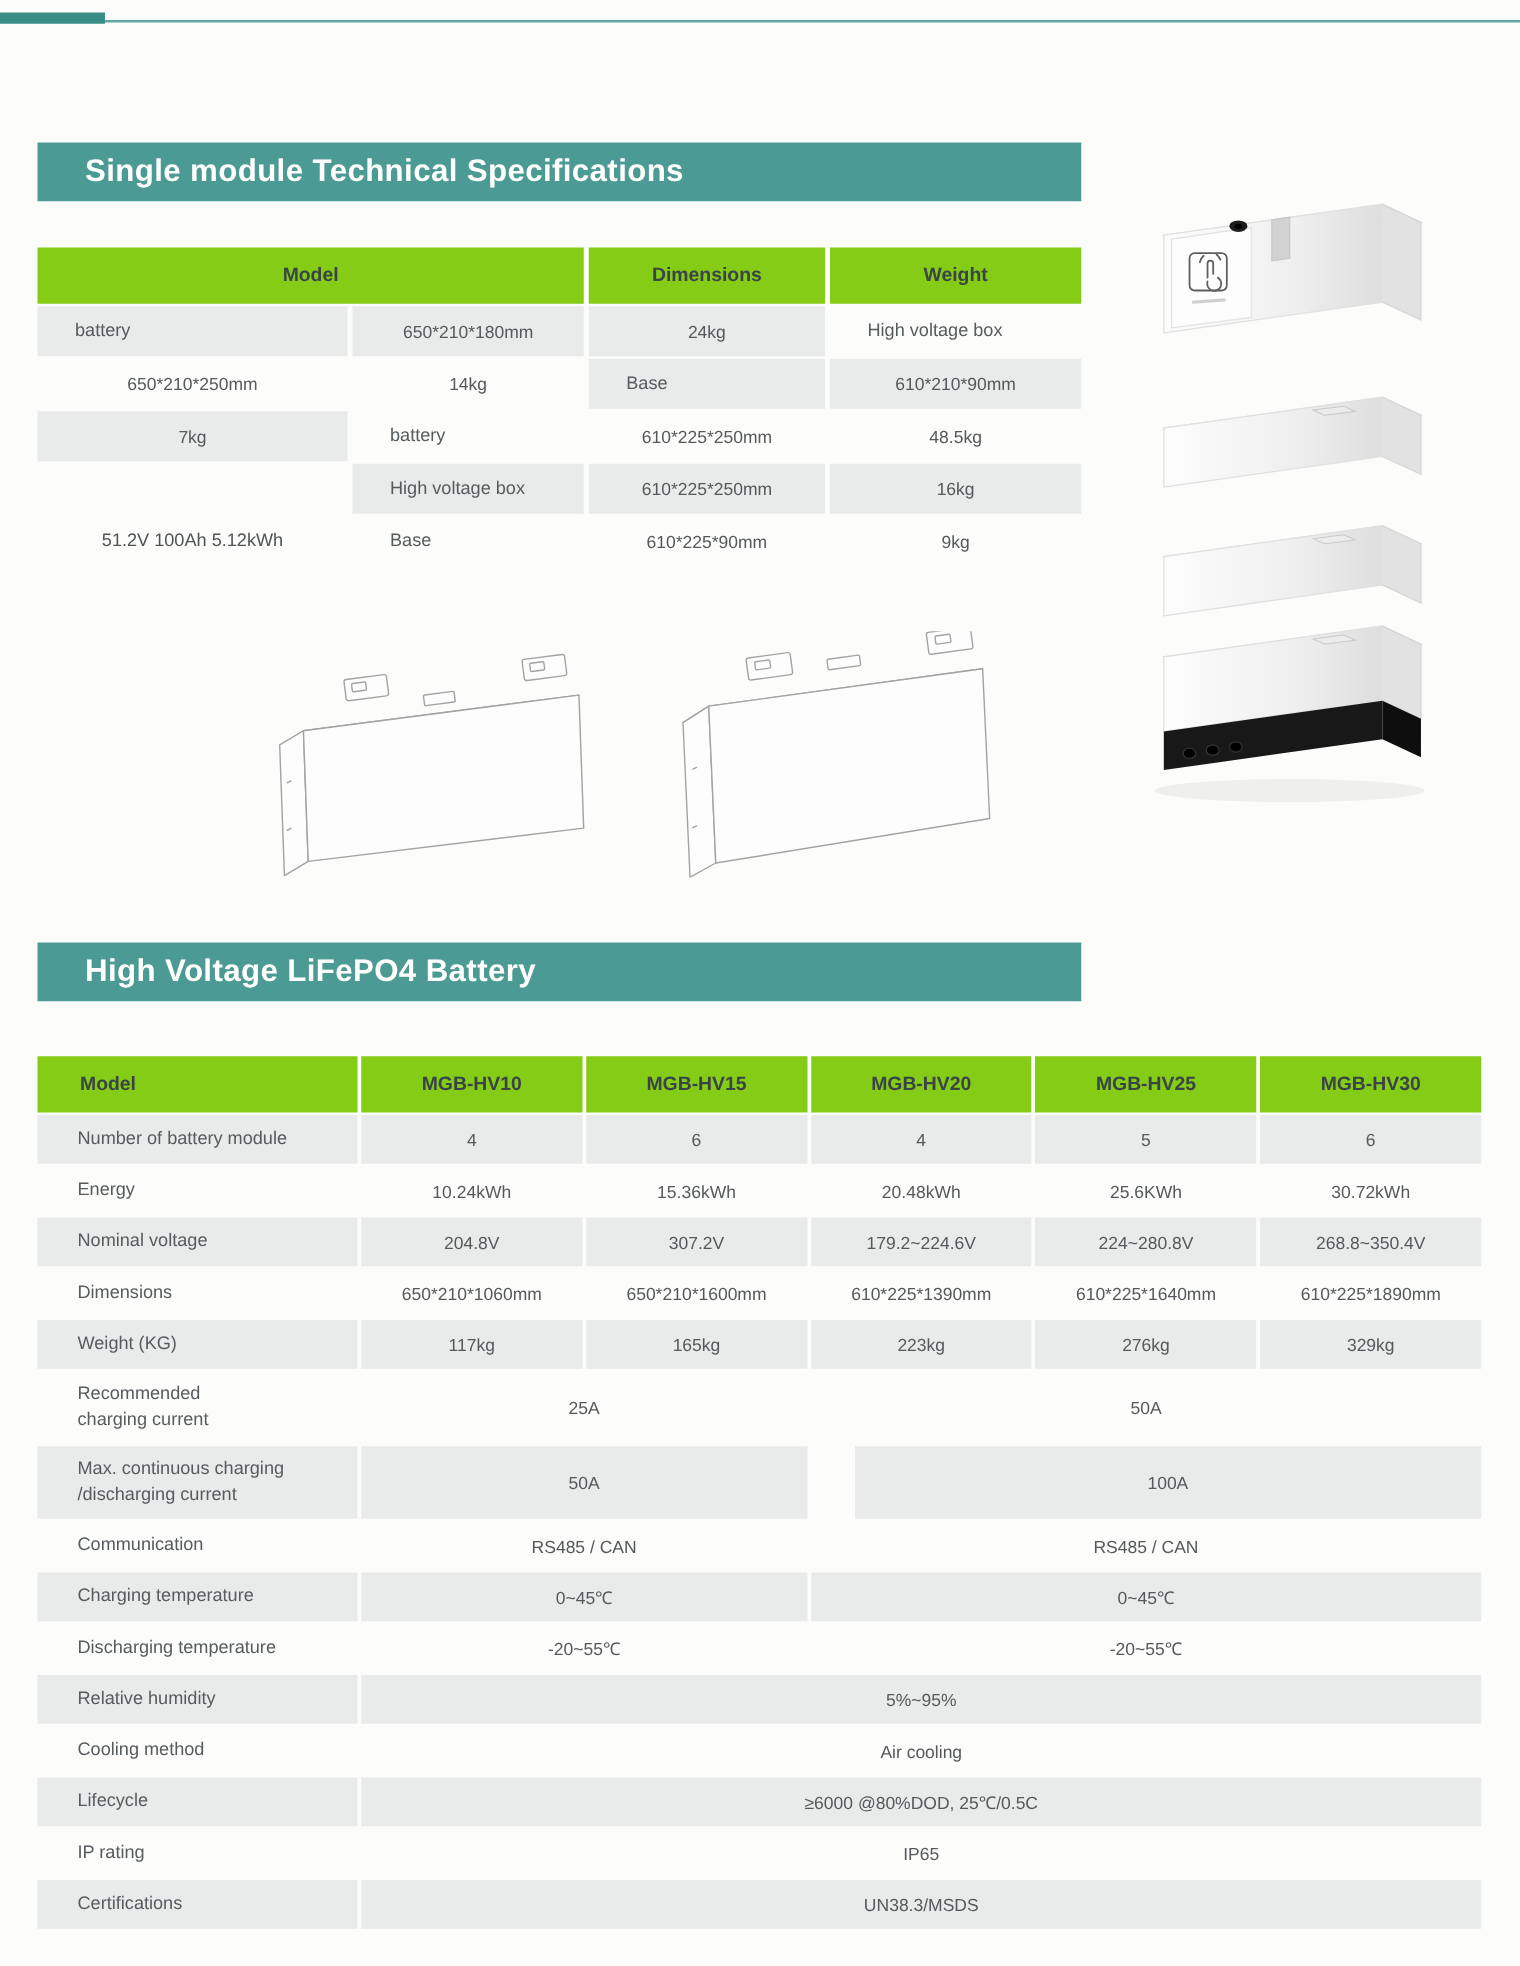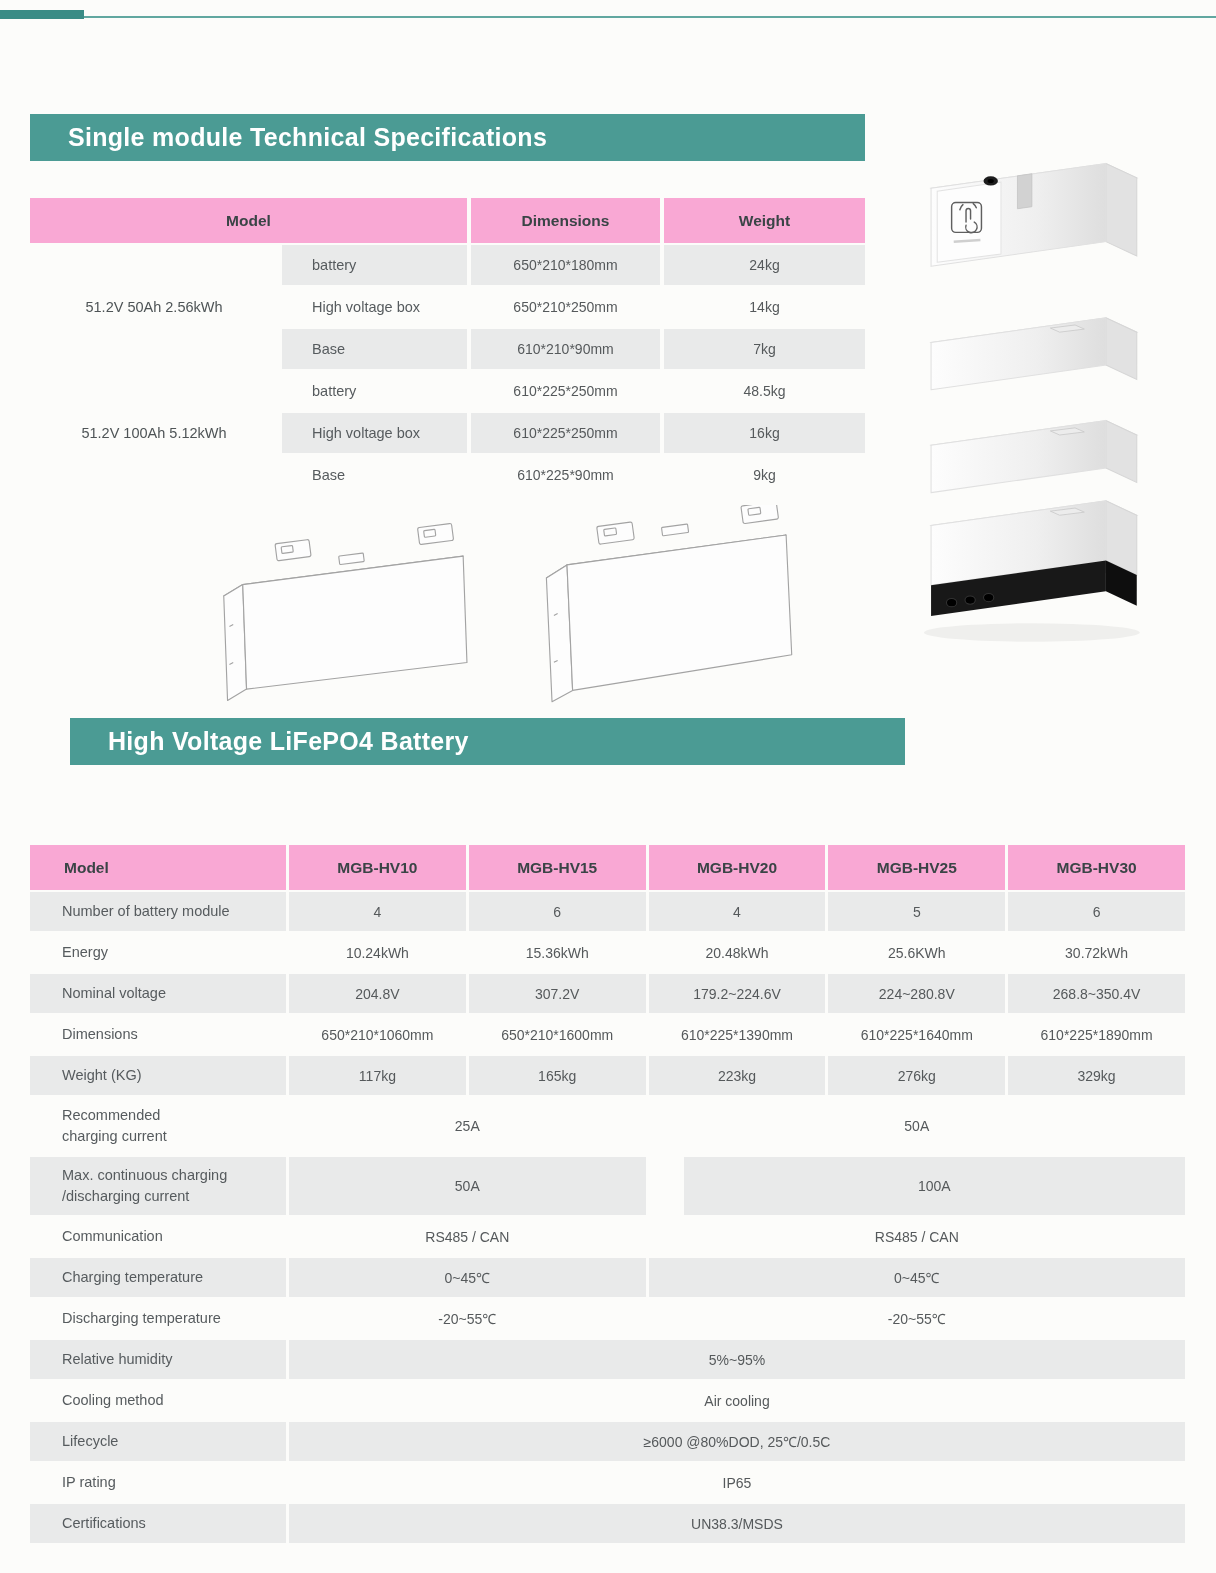--- a/index.html
+++ b/index.html
@@ -14,28 +14,28 @@
   .top-tab  { position:absolute; left:0; top:10px; width:84px; height:9px; background:#3a8c86; }
 
   
   .banner {
     position:absolute; left:30px; width:835px; height:47px;
     background:#4b9b94; color:#ffffff;
     display:flex; align-items:center; box-sizing:border-box; padding-left:38px;
     font-size:25px; font-weight:700; letter-spacing:0.3px;
   }
   .banner--one { top:114px; }
-  .banner--two { top:718px;margin-left:40px; }
+  .banner--two { top:754px; }
 
   
   .cell {
     display:flex; align-items:center; justify-content:center;
     font-size:14px; color:#55595b; box-sizing:border-box; text-align:center;
   }
-  .th { background:#f9a8d4; font-weight:700; color:#3a4446; font-size:15.5px; }
+  .th { background:#84cc16; font-weight:700; color:#3a4446; font-size:15.5px; }
   .shade { background:#e9eaea; }
 
   
   .sm-table {
     position:absolute; left:30px; top:198px; width:835px;
     display:grid;
     grid-template-columns:248px 185px 189px 201px;
     grid-template-rows:45px repeat(6, 40px);
     column-gap:4px; row-gap:2px;
   }
@@ -75,21 +75,20 @@
 
   <div class="banner banner--one">
     <span>Single module Technical Specifications</span>
   </div>
 
   <div class="sm-table">
     <div class="cell th sm-th-model">Model</div>
     <div class="cell th sm-th-dim">Dimensions</div>
     <div class="cell th sm-th-weight">Weight</div>
 
-    <div class="cell sm-model sm-model--g1">51.2V 50Ah 2.56kWh</div>
     <div class="cell sm-comp shade">battery</div>
     <div class="cell shade">650*210*180mm</div>
     <div class="cell shade">24kg</div>
     <div class="cell sm-comp">High voltage box</div>
     <div class="cell">650*210*250mm</div>
     <div class="cell">14kg</div>
     <div class="cell sm-comp shade">Base</div>
     <div class="cell shade">610*210*90mm</div>
     <div class="cell shade">7kg</div>
 

